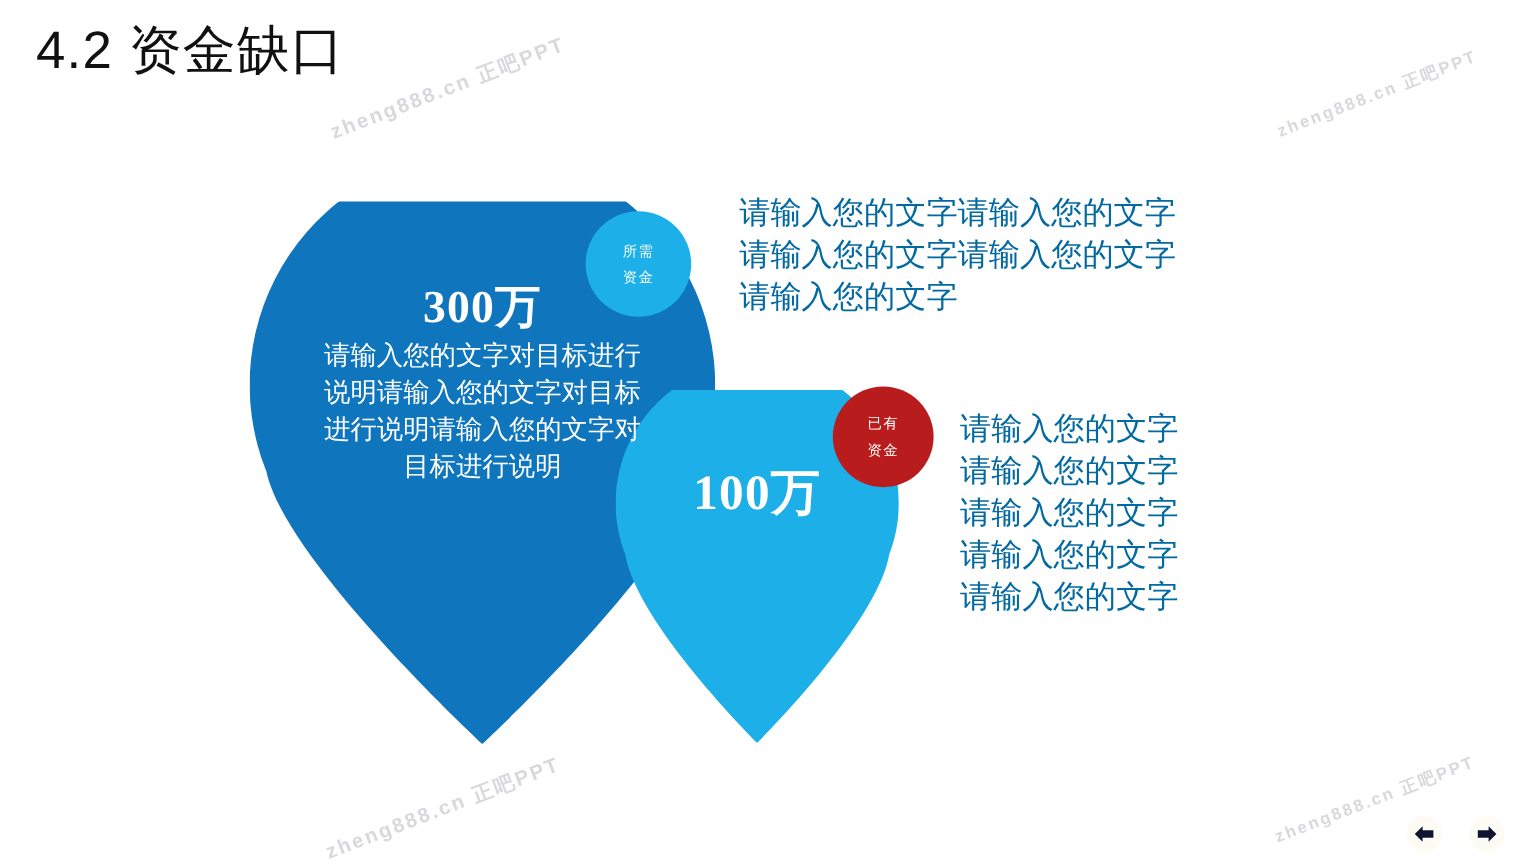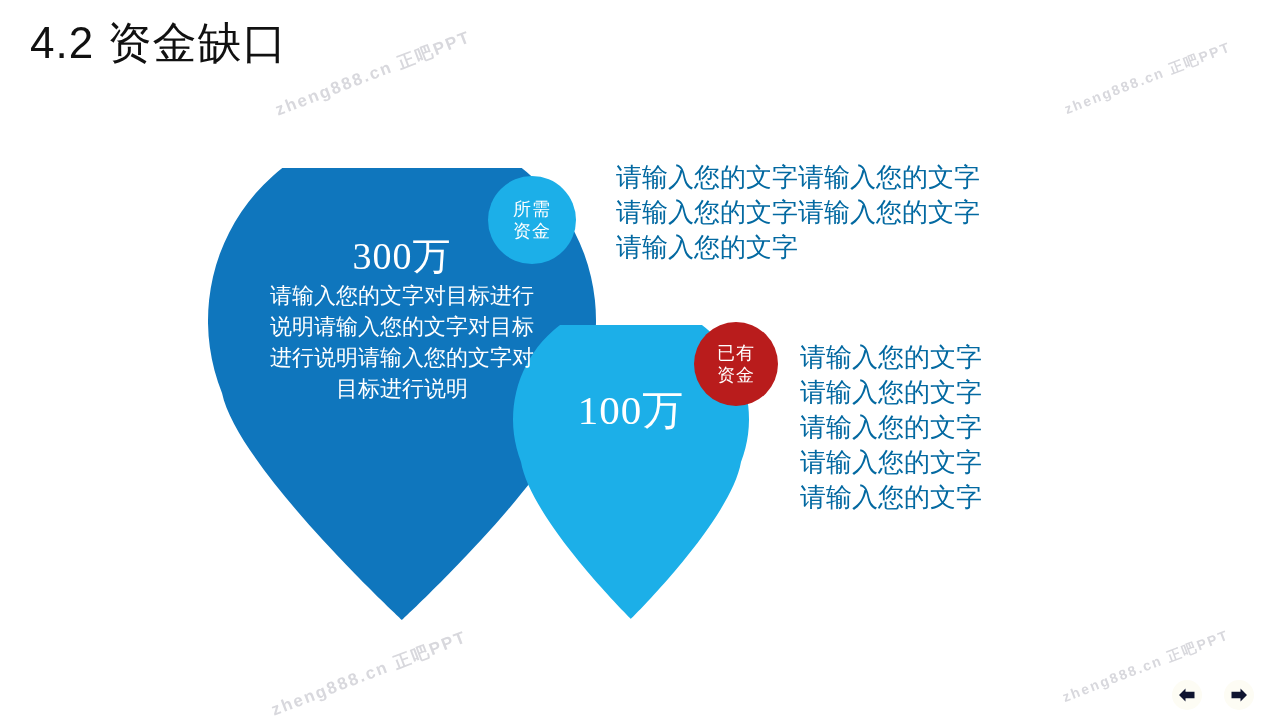--- a/index.html
+++ b/index.html
@@ -69,21 +69,21 @@
     position: absolute;
     left: 0;
     width: 100%;
     text-align: center;
     color: #ffffff;
     z-index: 2;
   }
   .pin-amount {
     font-size: 38px;
     line-height: 48px;
-    font-weight: 400;
+    font-weight: 700;
     letter-spacing: 1px;
   }
   .pin-desc {
     font-size: 22px;
     line-height: 31px;
     font-weight: 400;
   }
 
   
   #pin-required {
@@ -119,21 +119,21 @@
     border-radius: 50%;
     display: flex;
     align-items: center;
     justify-content: center;
     z-index: 5;
     color: #ffffff;
     text-align: center;
   }
   .badge span {
     display: block;
-    font-size: 18px;
+    font-size: 12px;
     line-height: 22px;
     letter-spacing: 1px;
   }
   #badge-required {
     left: 488px;
     top: 176px;
     width: 88px;
     height: 88px;
     background: #1CAFE8;
   }

